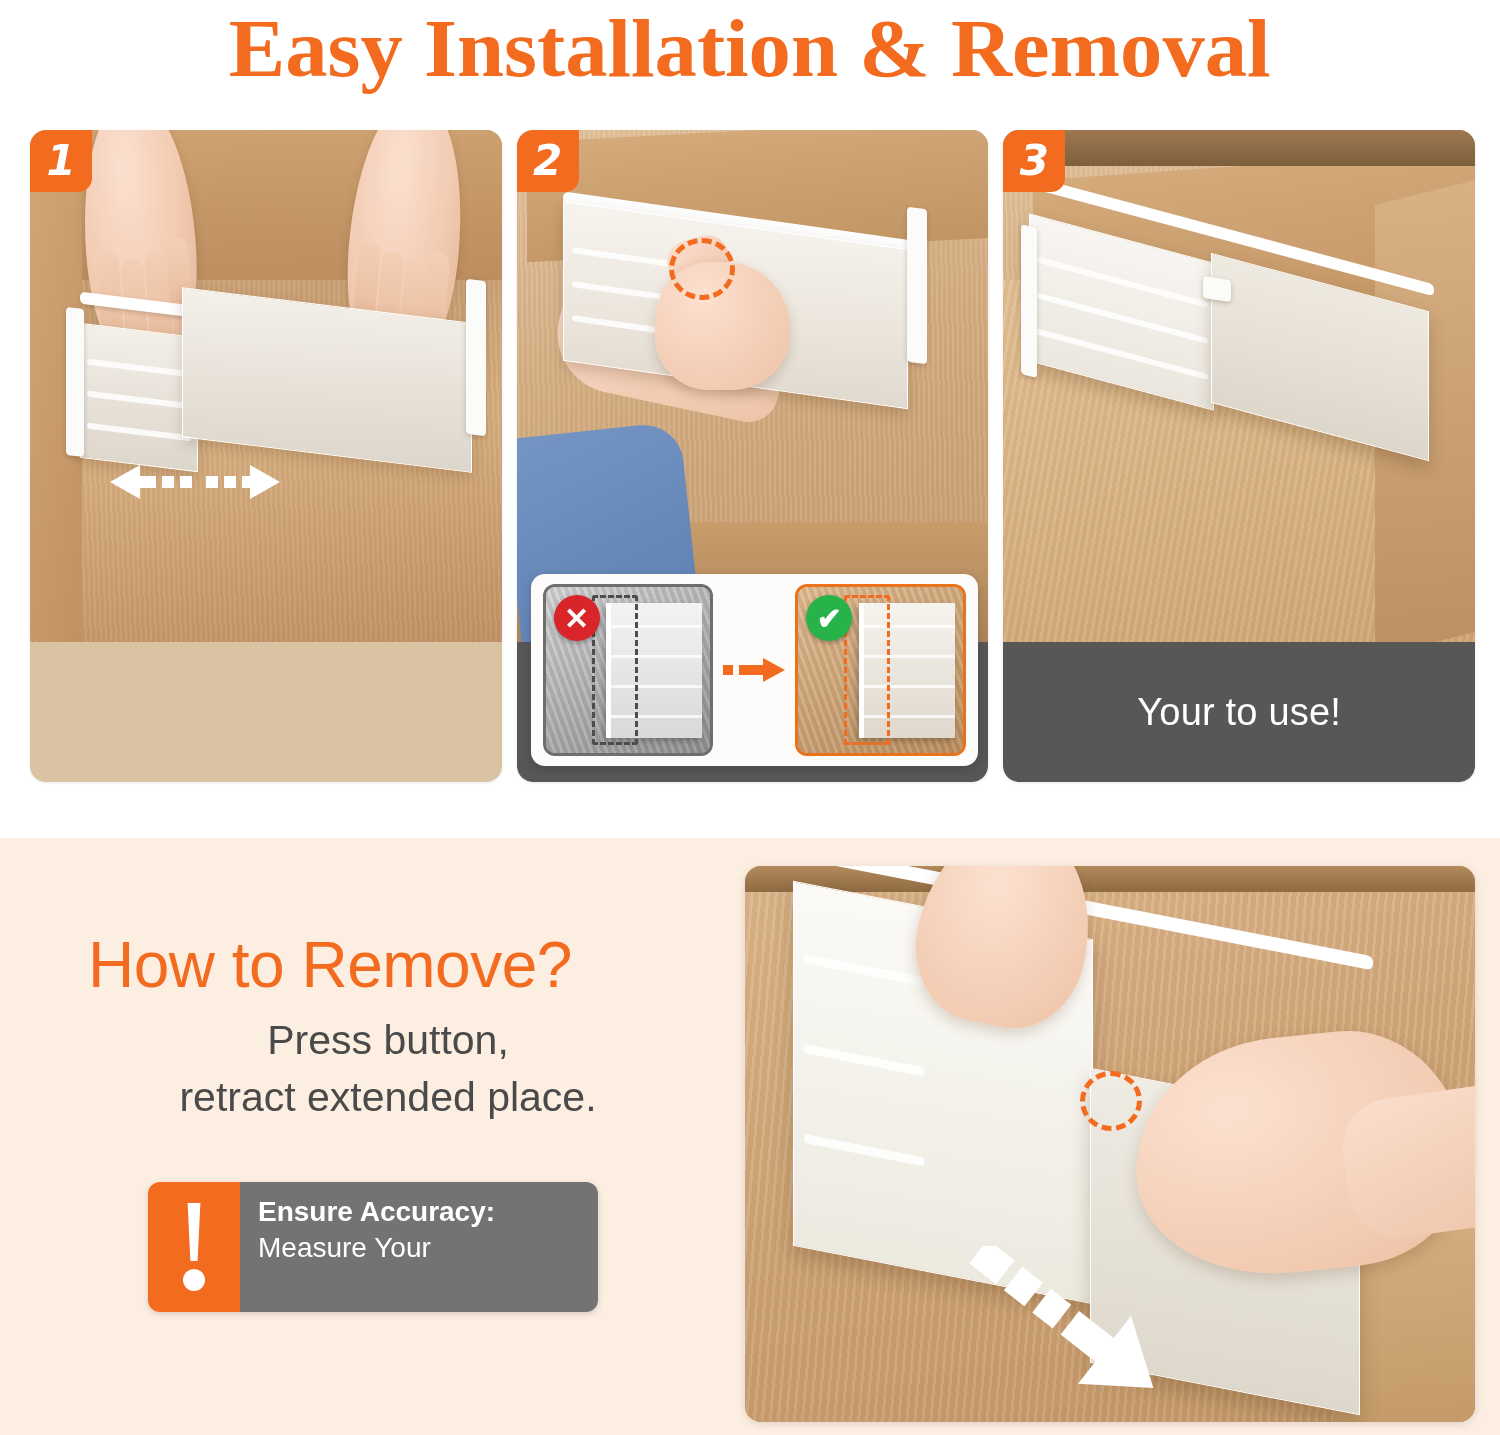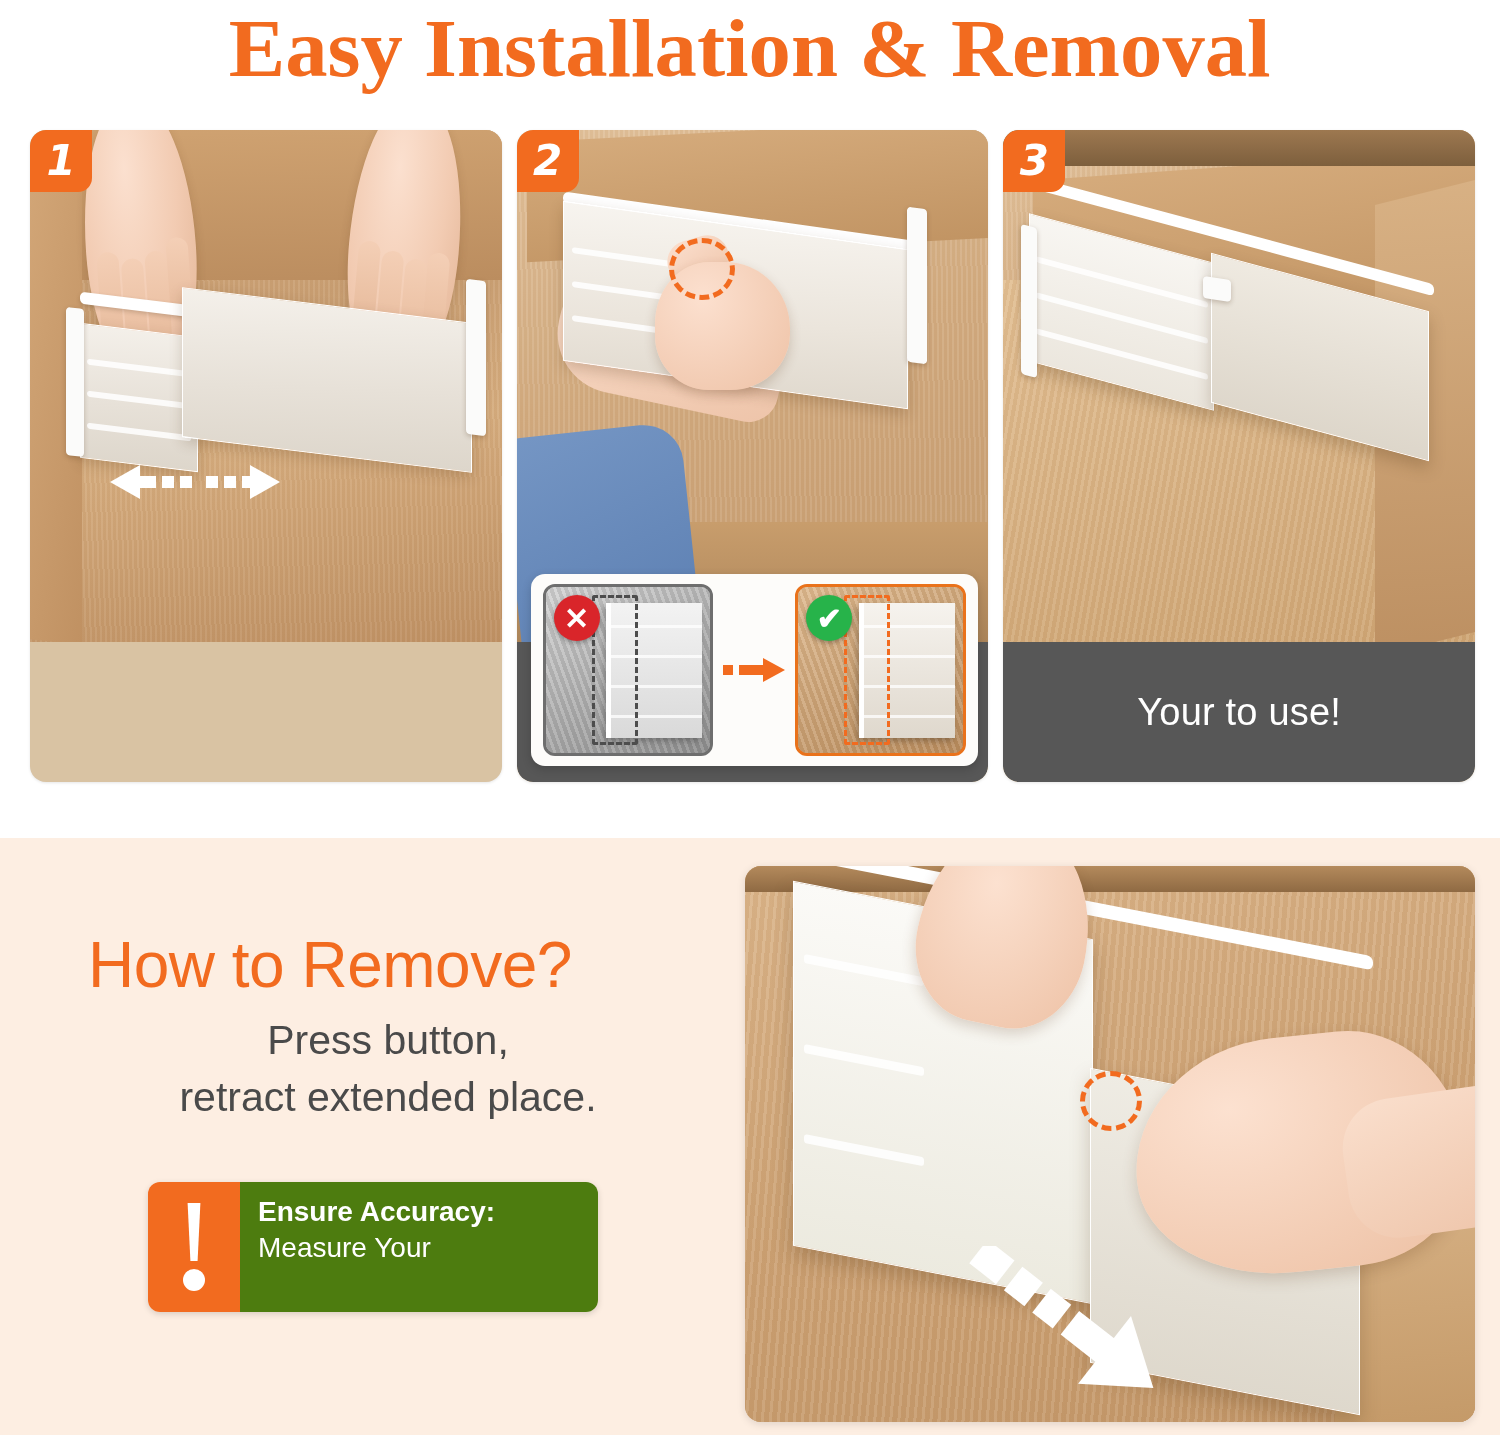--- a/index.html
+++ b/index.html
@@ -299,21 +299,21 @@
     display: flex; flex-direction: column;
     align-items: center; justify-content: center; gap: 8px;
   }
   .acc-bang {
     width: 20px; height: 58px; background: #fff;
     border-radius: 4px 4px 3px 3px;
     clip-path: polygon(18% 0, 82% 0, 68% 100%, 32% 100%);
   }
   .acc-dot { width: 22px; height: 22px; background: #fff; border-radius: 50%; }
   .acc-right {
-    flex: 1; background: #4d7c0f; color: #fff;
+    flex: 1; background: #737373; color: #fff;
     padding: 12px 0 10px 18px;
     font-size: 28px; line-height: 36px;
   }
   .acc-right b { font-weight: bold; }
 
   
   .photo-remove {
     position: absolute; left: 745px; top: 866px;
     width: 730px; height: 556px;
     border-radius: 16px; overflow: hidden;

